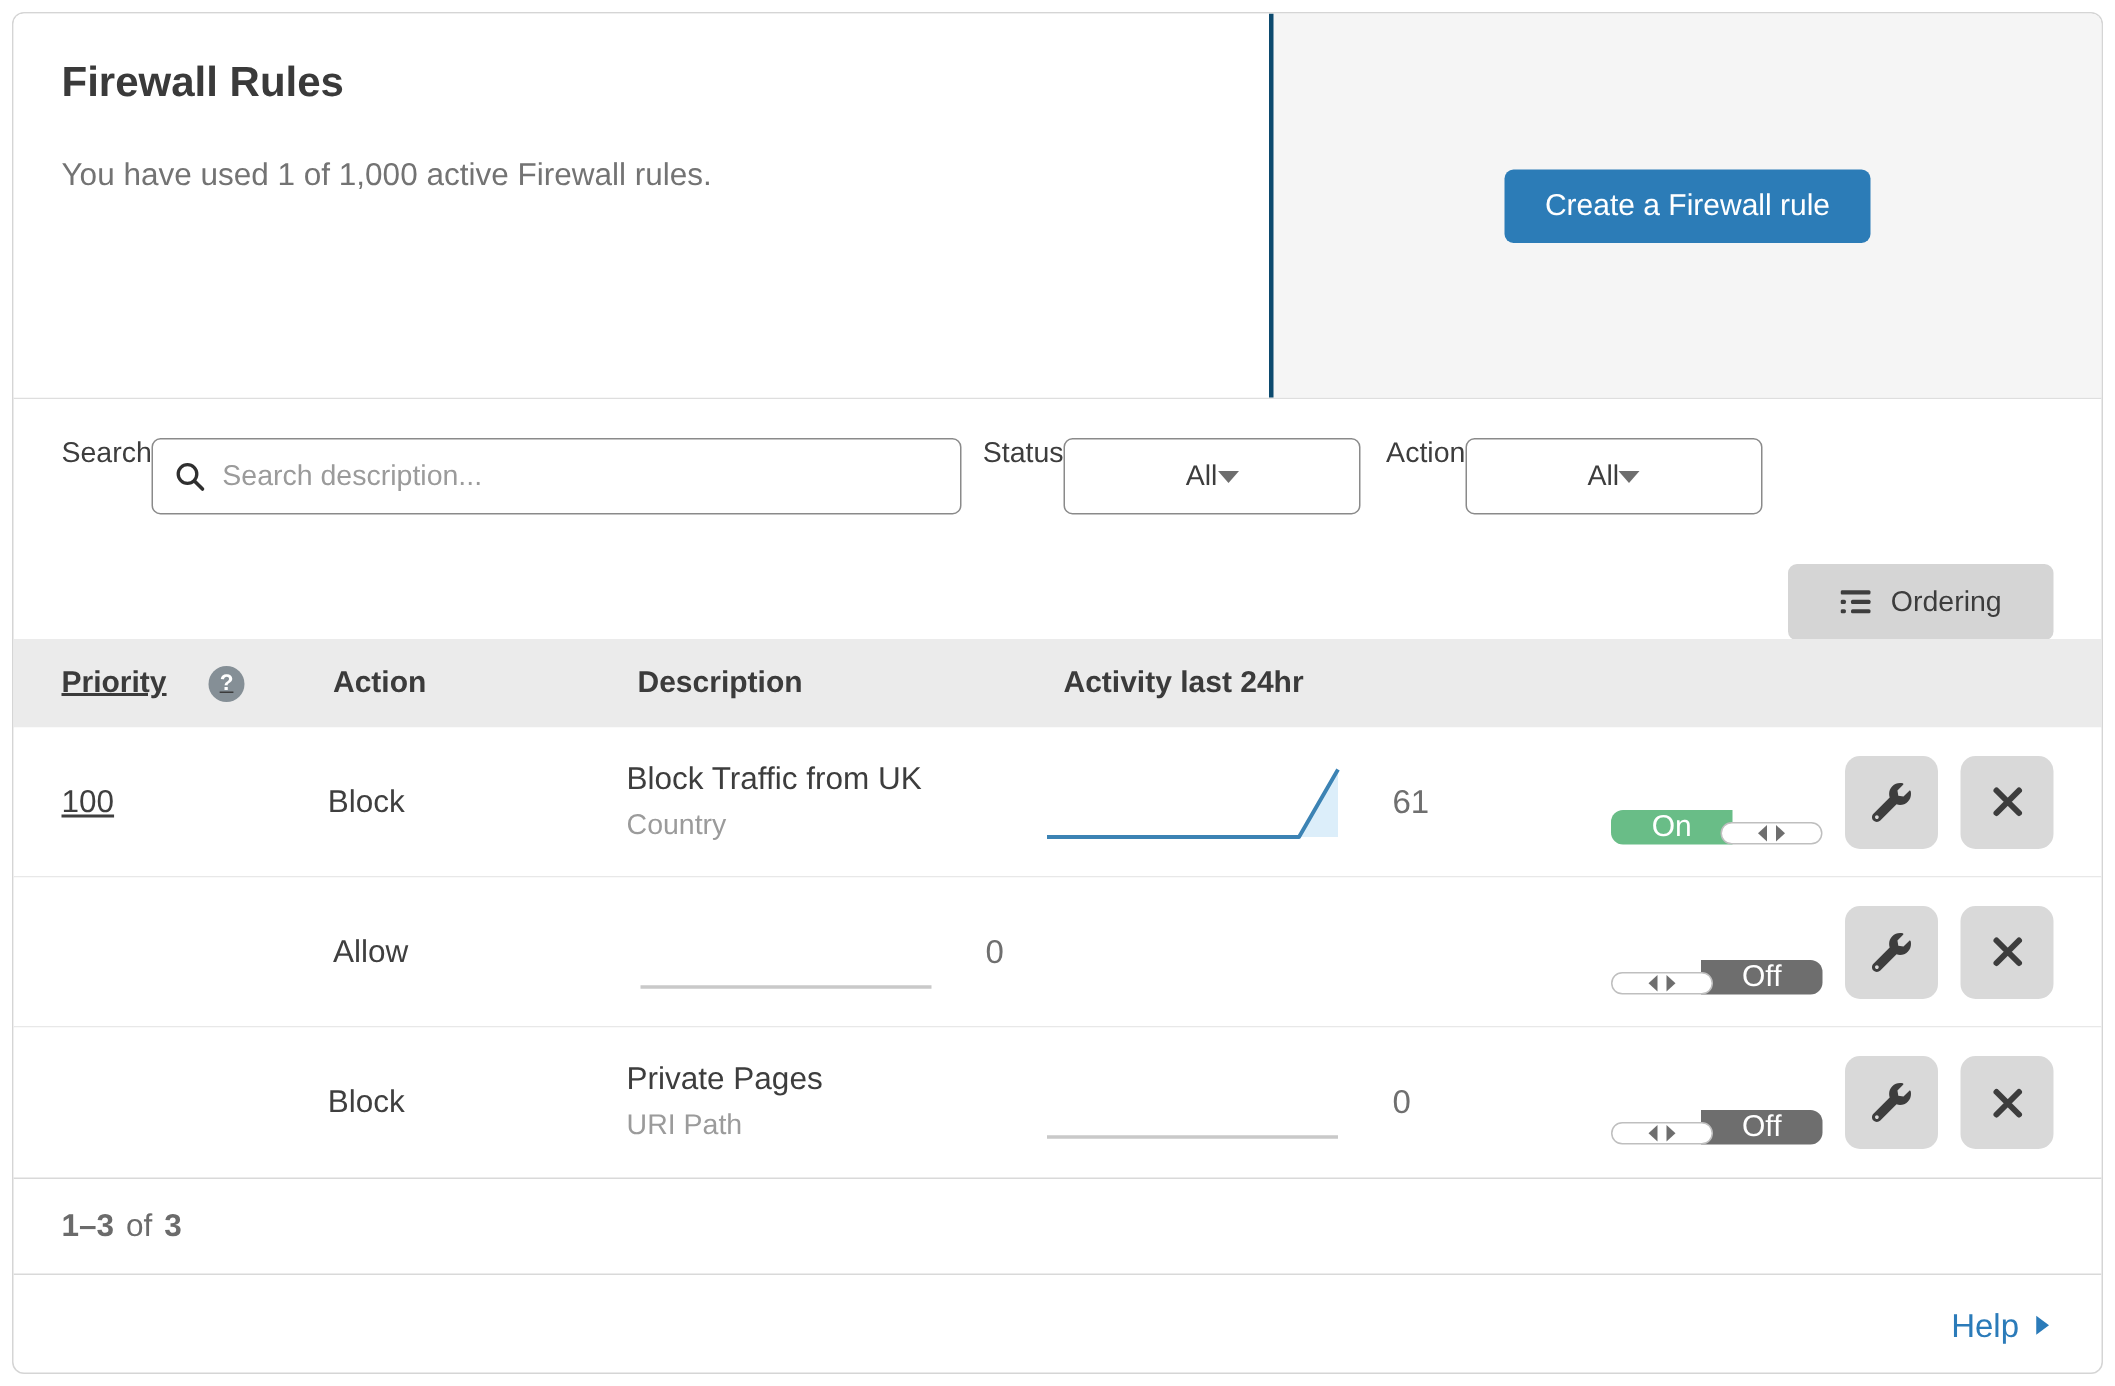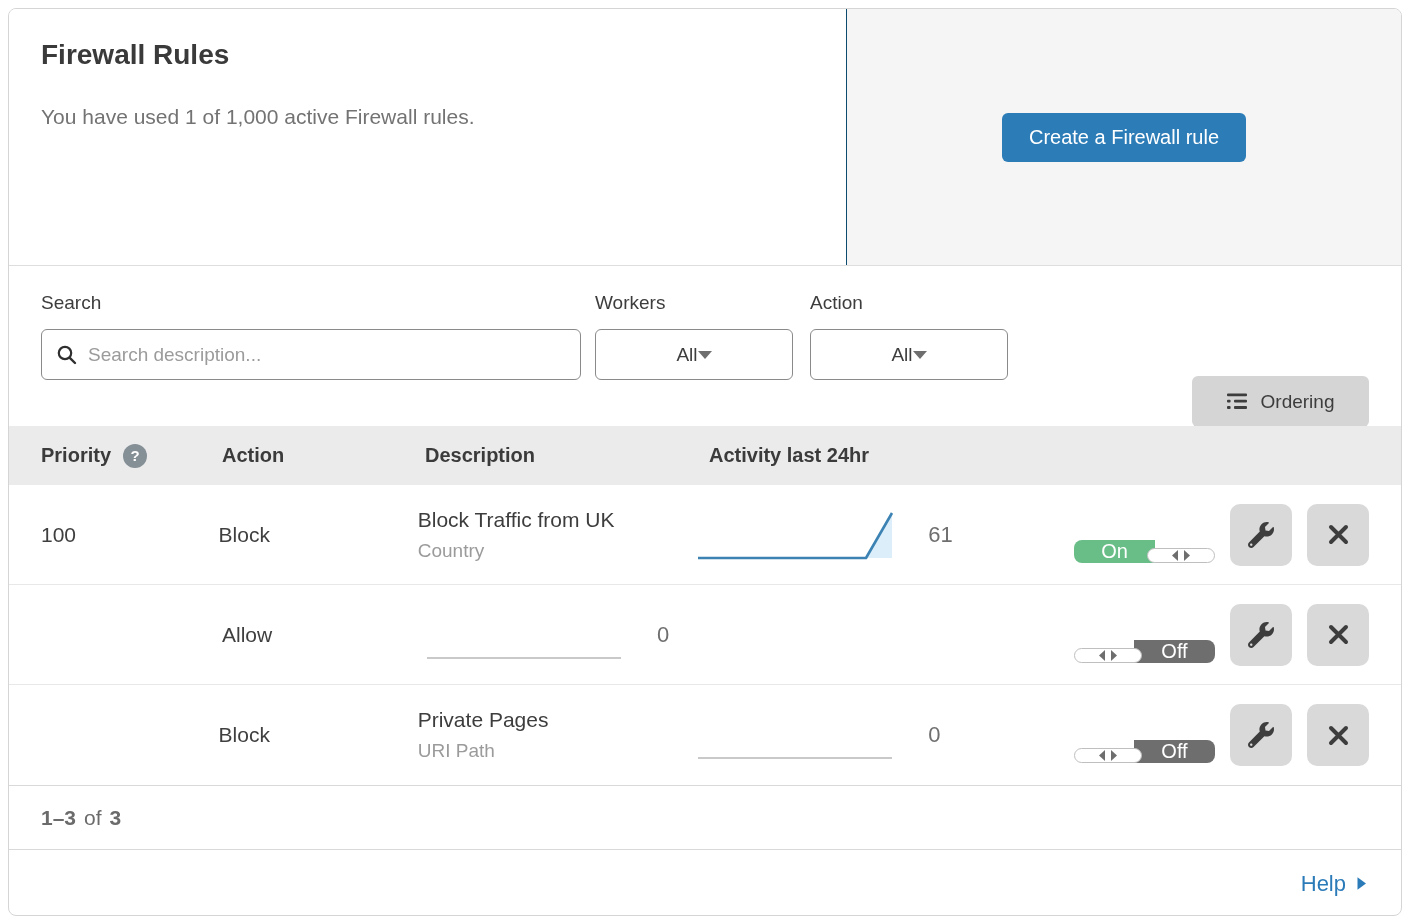--- a/index.html
+++ b/index.html
@@ -5,40 +5,40 @@
   * { margin:0; padding:0; box-sizing:border-box; }
   html,body { width:1410px; height:924px; background:#fff; font-family:"Liberation Sans","DejaVu Sans",sans-serif; color:#3d3d3d; }
   .card { position:absolute; left:8px; top:8px; width:1394px; height:908px; border:1px solid #d5d5d5; border-radius:8px; overflow:hidden; background:#fff; display:flex; flex-direction:column; }
 
   
   .hdr { display:flex; height:257px; border-bottom:1px solid #dedede; flex:none; }
   .hdr-left { width:837px; padding:30px 32px 0 32px; background:#fff; }
   .hdr-title { font-size:28px; font-weight:700; color:#3a3a3a; margin-bottom:22px; }
   .hdr-desc { font-size:22px; color:#4c4c4c; line-height:1.7; max-width:795px; }
   .hdr-usage { font-size:21px; font-weight:400; color:#737373; margin-top:34px; }
-  .hdr-right { flex:1; background:#f5f5f5; border-left:1px solid #0c4a6e; display:flex; align-items:center; justify-content:center; }
+  .hdr-right { flex:1; background:#f5f5f5; border-left:3px solid #0c4a6e; display:flex; align-items:center; justify-content:center; }
   .btn-primary { background:#2c7cb7; color:#fff; font-size:20px; border:none; border-radius:6px; padding:13px 27px; cursor:pointer; font-family:inherit; }
 
   
   .filters { height:160px; padding:26px 32px 0 32px; display:flex; flex:none; }
-  .fgroup { display:flex; flex-direction:column; }
+  .fgroup { display:flex; flex-direction:row; }
   .flabel { font-size:19px; color:#3d3d3d; margin-bottom:15px; }
   .search-box { width:540px; height:51px; border:1px solid #8a8a8a; border-radius:6px; display:flex; align-items:center; padding:0 14px; background:#fff; }
   .search-box input { border:none; outline:none; flex:1; font-size:19px; font-family:inherit; color:#3d3d3d; margin-left:10px; background:transparent; }
   .search-box input::placeholder { color:#9b9b9b; }
   .select { width:198px; height:51px; border:1px solid #8a8a8a; border-radius:6px; display:flex; align-items:center; justify-content:center; padding:0 18px; font-size:19px; background:#fff; cursor:pointer; }
   .caret { width:0; height:0; border-left:7px solid transparent; border-right:7px solid transparent; border-top:8px solid #6e6e6e; }
   .ms14 { margin-left:14px; } .ms17 { margin-left:17px; }
   .ordering-wrap { margin-left:auto; display:flex; flex-direction:column; justify-content:flex-end; }
   .btn-ordering { height:51px; width:177px; background:#d5d5d5; border:none; border-radius:6px; font-size:19px; color:#3d3d3d; font-family:inherit; display:flex; align-items:center; justify-content:center; gap:12px; cursor:pointer; margin-bottom:-1px; align-self:flex-end; }
 
   
   .thead { height:59px; background:#ebebeb; display:flex; align-items:center; padding:0 32px; flex:none; }
   .th { font-size:20px; font-weight:700; color:#3b3b3b; }
-  .col-pri { width:181px; display:flex; align-items:center; gap:12px; }
+  .col-pri { width:181px; display:flex; align-items:center; gap:28px;text-decoration:underline; }
   .col-act { width:203px; }
   .col-desc { width:284px; }
   .col-activity { width:385px; display:flex; align-items:center; }
   .col-controls { flex:1; display:flex; align-items:center; justify-content:flex-end; gap:15px; }
   .help-circle { width:24px; height:24px; border-radius:50%; background:#858f96; color:#fff; font-size:15px; font-weight:700; display:flex; align-items:center; justify-content:center; }
 
   .tbody { flex:none; }
   .row { height:100px; display:flex; align-items:center; padding:0 32px; border-bottom:1px solid #e8e8e8; background:#fff; }
   .row:last-child { border-bottom:none; }
   .cell-txt { font-size:21px; color:#3f3f3f; }
@@ -85,21 +85,21 @@
       <div class="flabel">Search</div>
       <div class="search-box">
         <svg width="22" height="22" viewBox="0 0 22 22" fill="none">
           <circle cx="9" cy="9" r="6.2" stroke="#2f2f2f" stroke-width="2.2"></circle>
           <line x1="13.8" y1="13.8" x2="19" y2="19" stroke="#2f2f2f" stroke-width="2.4" stroke-linecap="round"></line>
         </svg>
         <input type="text" placeholder="Search description..." style="">
       </div>
     </div>
     <div class="fgroup ms14">
-      <div class="flabel">Workers</div>
+      <div class="flabel">Status</div>
       <div class="select">
         <span>All</span>
         <span class="caret"></span>
       </div>
     </div>
     <div class="fgroup ms17">
       <div class="flabel">Action</div>
       <div class="select">
         <span>All</span>
         <span class="caret"></span>

